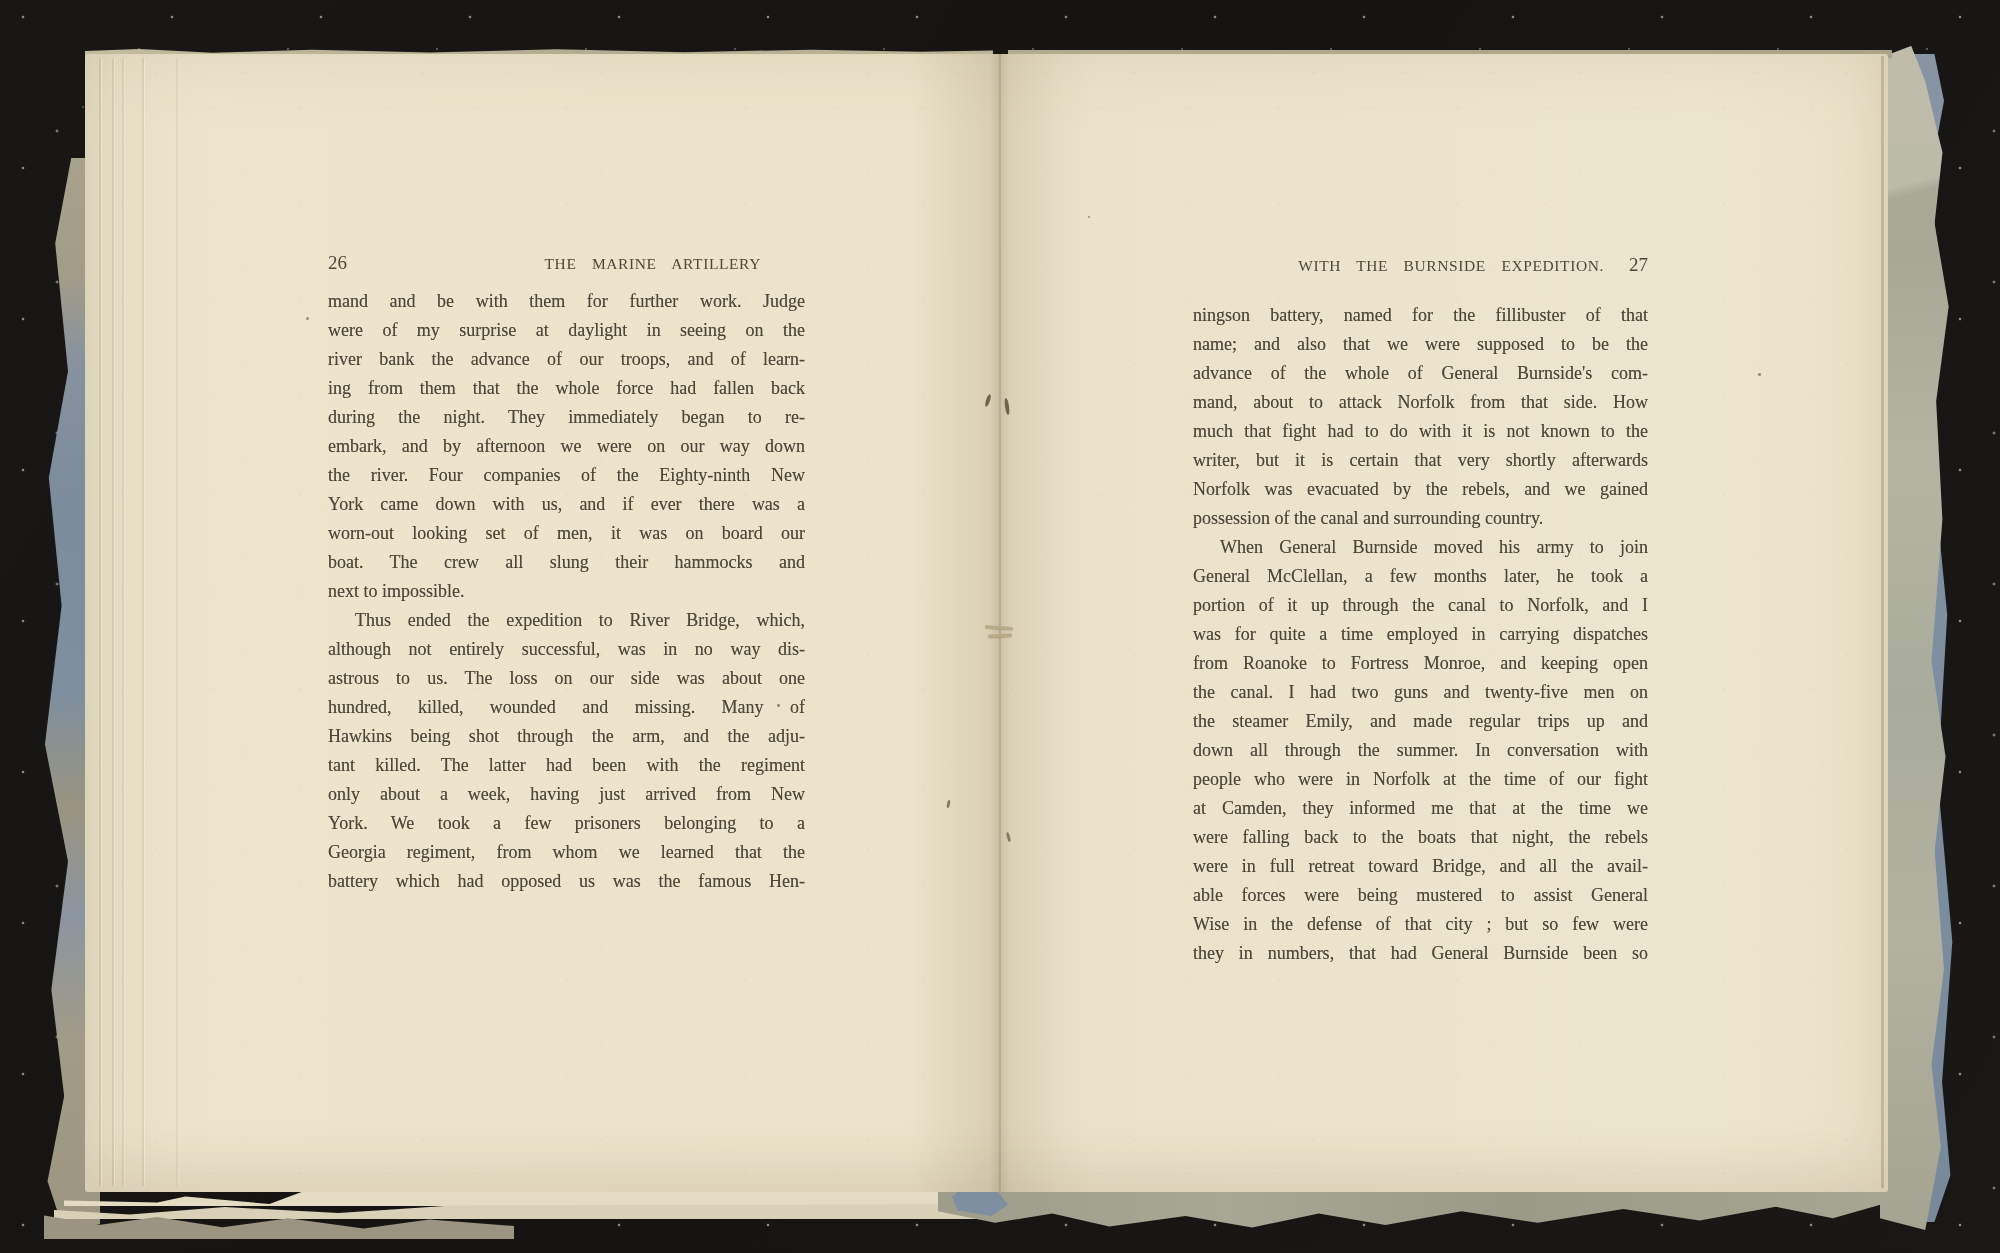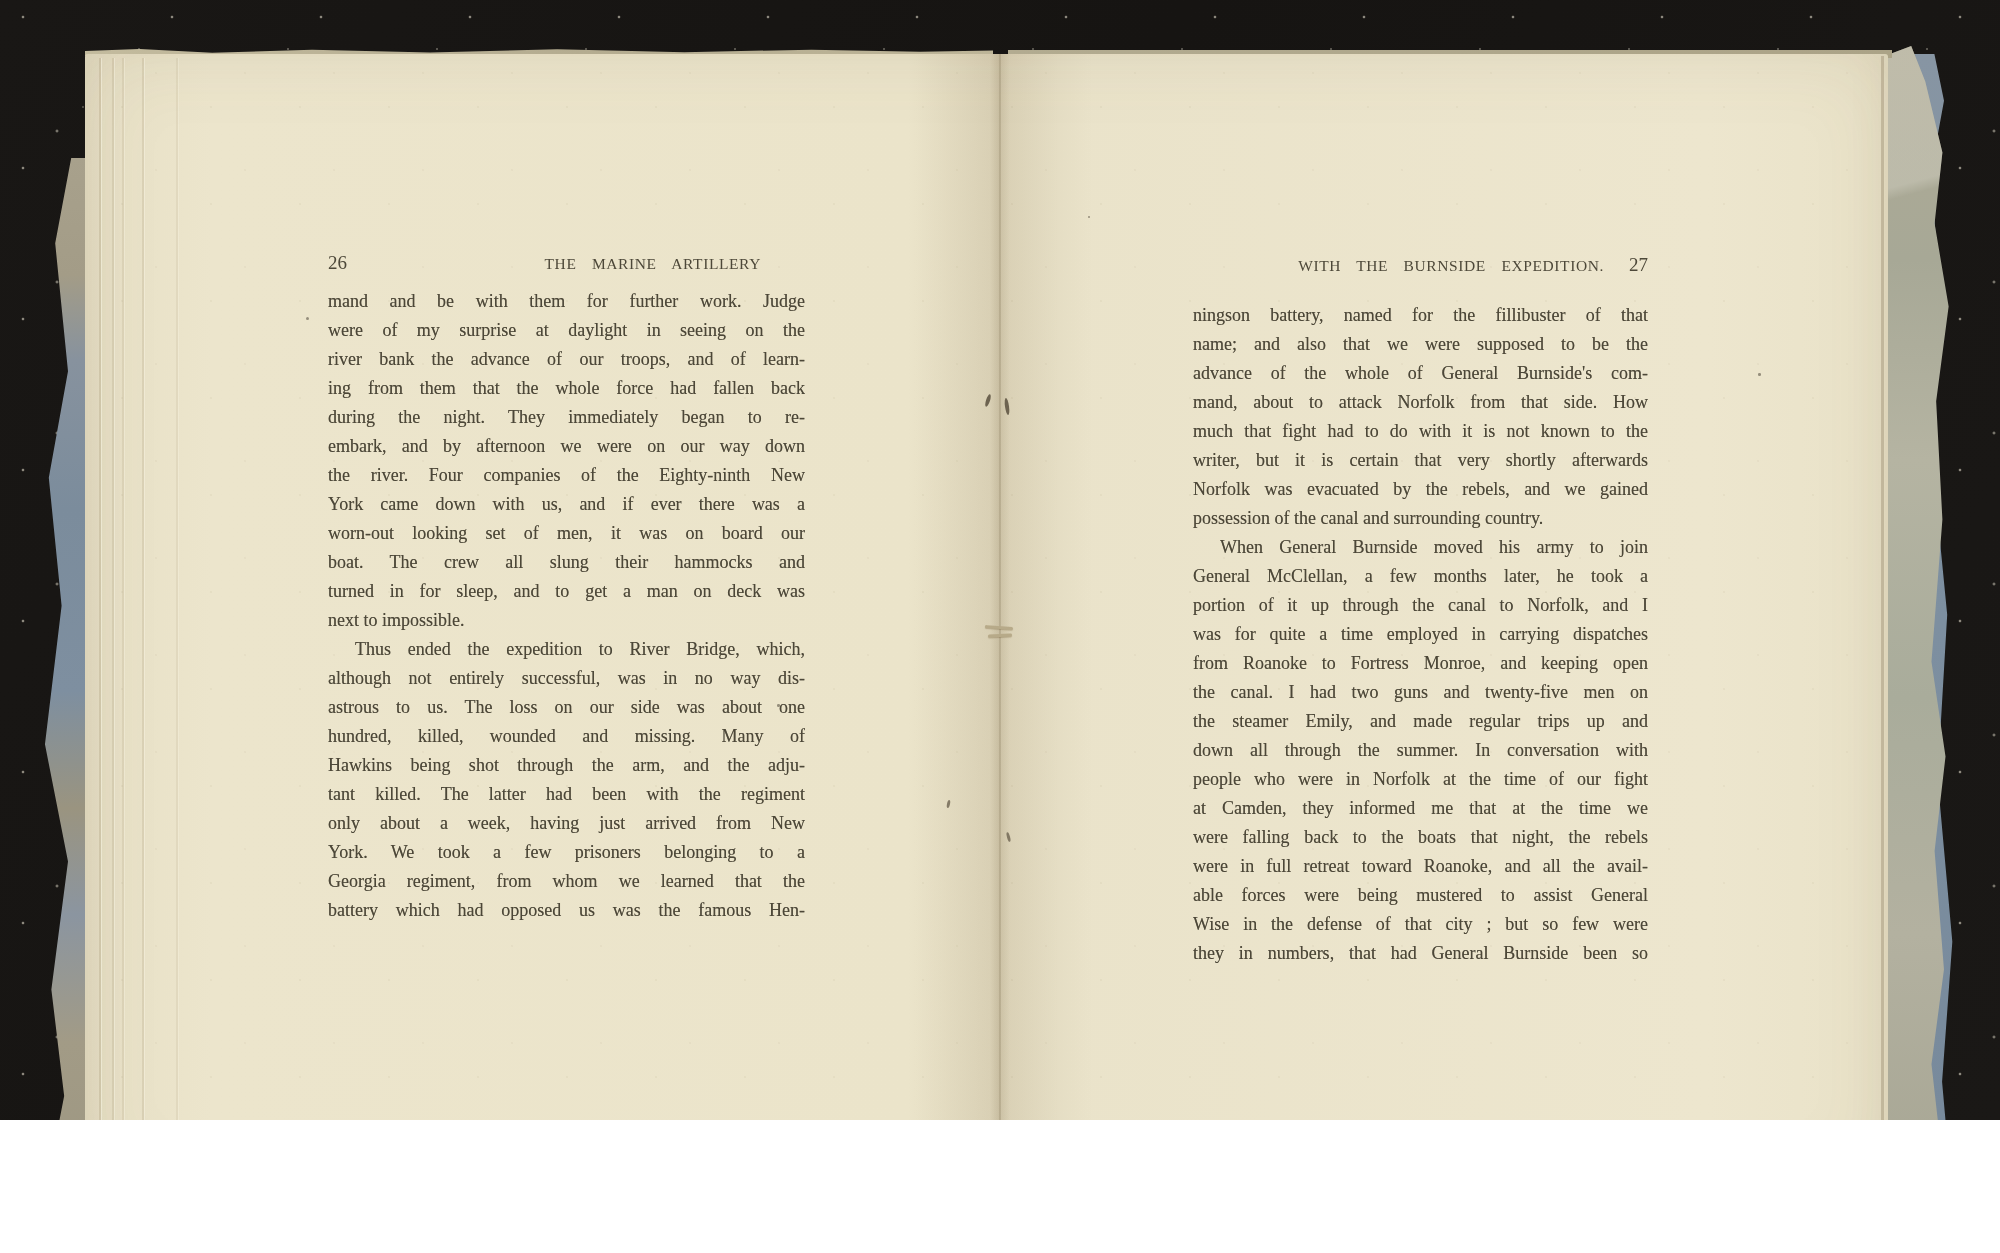--- a/index.html
+++ b/index.html
@@ -1,20 +1,20 @@
 <!DOCTYPE html>
 <html><head>
 <meta charset="utf-8">
 <style>
   * { margin:0; padding:0; box-sizing:border-box; }
   html,body { width:2000px; height:1253px; }
   body { font-family:"Liberation Serif", serif; }
 
   .scene {
-    position:relative; width:2000px; height:1120px; overflow:hidden;
+    position:relative; width:2000px; height:1253px; overflow:hidden;
     background:
       radial-gradient(circle at 23px 17px, rgba(236,230,212,.55) 1px, transparent 1.7px),
       radial-gradient(circle at 101px 83px, rgba(236,230,212,.35) 1px, transparent 1.6px),
       radial-gradient(circle at 57px 131px, rgba(236,230,212,.45) 1.1px, transparent 1.8px),
       radial-gradient(circle at 139px 49px, rgba(236,230,212,.30) .8px, transparent 1.4px),
       radial-gradient(circle at 83px 107px, rgba(210,205,190,.28) .9px, transparent 1.5px),
       linear-gradient(120deg,#191715 0%, #161412 45%, #1a1816 100%);
     background-size:149px 151px,149px 151px,149px 151px,149px 151px,149px 151px,100% 100%;
   }
 
@@ -185,21 +185,20 @@
             <div class="line">mand and be with them for further work. Judge</div>
             <div class="line">were of my surprise at daylight in seeing on the</div>
             <div class="line">river bank the advance of our troops, and of learn-</div>
             <div class="line">ing from them that the whole force had fallen back</div>
             <div class="line">during the night. They immediately began to re-</div>
             <div class="line">embark, and by afternoon we were on our way down</div>
             <div class="line">the river. Four companies of the Eighty-ninth New</div>
             <div class="line">York came down with us, and if ever there was a</div>
             <div class="line">worn-out looking set of men, it was on board our</div>
             <div class="line">boat. The crew all slung their hammocks and</div>
-            <div class="line">turned in for sleep, and to get a man on deck was</div>
             <div class="line end">next to impossible.</div>
             <div class="line indent">Thus ended the expedition to River Bridge, which,</div>
             <div class="line">although not entirely successful, was in no way dis-</div>
             <div class="line">astrous to us. The loss on our side was about one</div>
             <div class="line">hundred, killed, wounded and missing. Many of</div>
             <div class="line">Hawkins being shot through the arm, and the adju-</div>
             <div class="line">tant killed. The latter had been with the regiment</div>
             <div class="line">only about a week, having just arrived from New</div>
             <div class="line">York. We took a few prisoners belonging to a</div>
             <div class="line">Georgia regiment, from whom we learned that the</div>
@@ -226,21 +225,21 @@
             <div class="line">General McClellan, a few months later, he took a</div>
             <div class="line">portion of it up through the canal to Norfolk, and I</div>
             <div class="line">was for quite a time employed in carrying dispatches</div>
             <div class="line">from Roanoke to Fortress Monroe, and keeping open</div>
             <div class="line">the canal. I had two guns and twenty-five men on</div>
             <div class="line">the steamer Emily, and made regular trips up and</div>
             <div class="line">down all through the summer. In conversation with</div>
             <div class="line">people who were in Norfolk at the time of our fight</div>
             <div class="line">at Camden, they informed me that at the time we</div>
             <div class="line">were falling back to the boats that night, the rebels</div>
-            <div class="line">were in full retreat toward Roanoke, and all the avail-</div>
+            <div class="line">were in full retreat toward Bridge, and all the avail-</div>
             <div class="line">able forces were being mustered to assist General</div>
             <div class="line">Wise in the defense of that city ; but so few were</div>
             <div class="line">they in numbers, that had General Burnside been so</div>
           </div>
       </div>
 
     </div>
   </div>
 </div>
 

